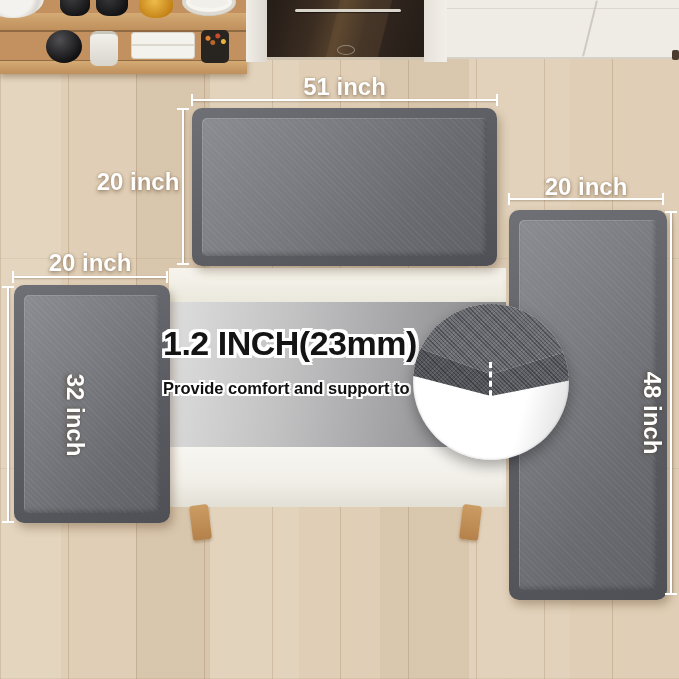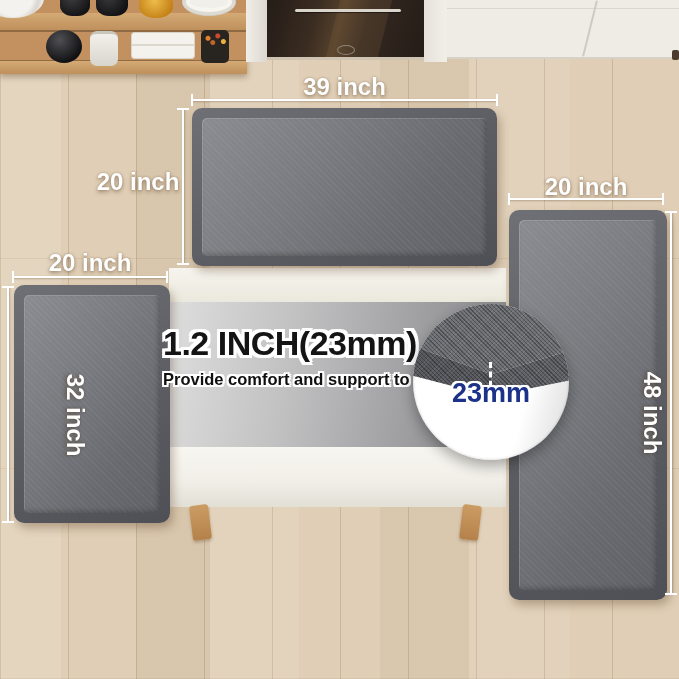--- a/index.html
+++ b/index.html
@@ -112,21 +112,21 @@
   .feature{position:absolute;left:163px;top:325px;width:275px;z-index:7;}
   .outline-w-big{color:#141414;font-weight:bold;font-size:34px;line-height:37px;
     letter-spacing:-0.5px;white-space:nowrap;
     text-shadow:-3px -3px 0 #fff,3px -3px 0 #fff,-3px 3px 0 #fff,3px 3px 0 #fff,
       -3px 0 0 #fff,3px 0 0 #fff,0 -3px 0 #fff,0 3px 0 #fff,
       -2px -2px 0 #fff,2px 2px 0 #fff,2px -2px 0 #fff,-2px 2px 0 #fff;}
   .outline-w-small{color:#101010;font-weight:bold;font-size:16.5px;line-height:18px;
     margin-top:1px;white-space:nowrap;
     text-shadow:-2px -2px 0 #fff,2px -2px 0 #fff,-2px 2px 0 #fff,2px 2px 0 #fff,
       -2px 0 0 #fff,2px 0 0 #fff,0 -2px 0 #fff,0 2px 0 #fff;}
-  .feature-sub{margin-top:8px;}
+  .feature-sub{margin-top:17px;}
 
   
   .inset{position:absolute;left:413px;top:304px;width:156px;height:156px;border-radius:50%;
     overflow:hidden;z-index:8;
     background:linear-gradient(105deg,#ffffff 0%,#ffffff 70%,#d9d9da 100%);
     box-shadow:0 6px 14px rgba(0,0,0,.32), inset 0 0 3px rgba(0,0,0,.2);}
   .face{position:absolute;inset:0;
     background-image:
       repeating-linear-gradient(45deg, rgba(0,0,0,.30) 0 1px, rgba(0,0,0,0) 1px 3px),
       repeating-linear-gradient(-45deg, rgba(255,255,255,.09) 0 1px, rgba(0,0,0,0) 1px 3px);}
@@ -188,21 +188,21 @@
   <div class="mat mat-top-pos">
     <div class="mat-surface"></div>
   </div>
   <div class="mat mat-left-pos">
     <div class="mat-surface"></div>
   </div>
   <div class="mat mat-right-pos">
     <div class="mat-surface"></div>
   </div>
 
-  <div class="dim dim-label" style="left:192px;top:74px;width:305px;">39 inch</div>
+  <div class="dim dim-label" style="left:192px;top:74px;width:305px;">51 inch</div>
   <div class="dim dim-h" style="left:192px;top:99px;width:305px;"></div>
   <div class="dim dim-v" style="left:182px;top:109px;height:155px;"></div>
   <div class="dim dim-label" style="left:96px;top:169px;width:84px;">20 inch</div>
 
   <div class="dim dim-label" style="left:48px;top:250px;width:84px;">20 inch</div>
   <div class="dim dim-h" style="left:13px;top:276px;width:154px;"></div>
   <div class="dim dim-v" style="left:7px;top:287px;height:235px;"></div>
   <div class="dim dim-label rot90" style="left:30px;top:402px;width:90px;">32 inch</div>
 
   <div class="dim dim-label" style="left:544px;top:174px;width:84px;">20 inch</div>
@@ -213,16 +213,15 @@
   <div class="feature">
     <div class="outline-w-big">1.2 INCH(23mm)</div>
     <div class="outline-w-small feature-sub">Provide comfort and support to</div>
   </div>
 
   <div class="inset">
     <div class="face face-top"></div>
     <div class="face face-left"></div>
     <div class="face face-right"></div>
     <div class="dash-line"></div>
-    <div class="inset-label">23mm</div>
   </div>
 
 </div>
 
 </body></html>

